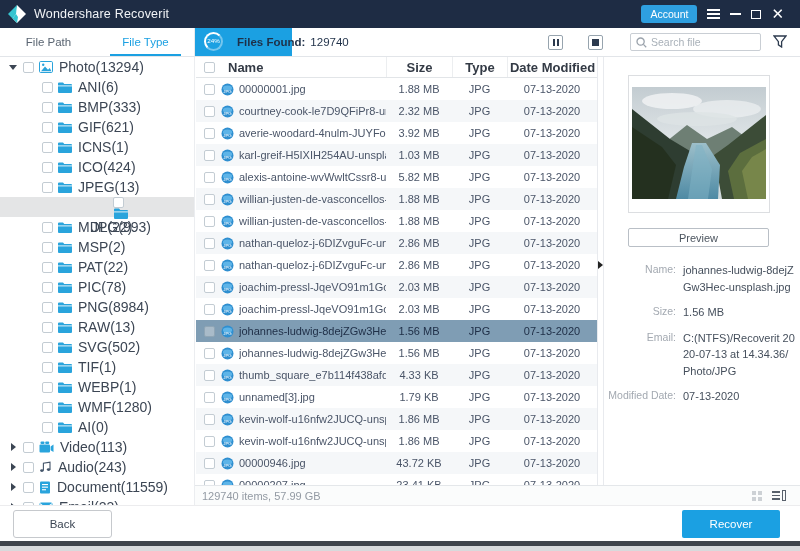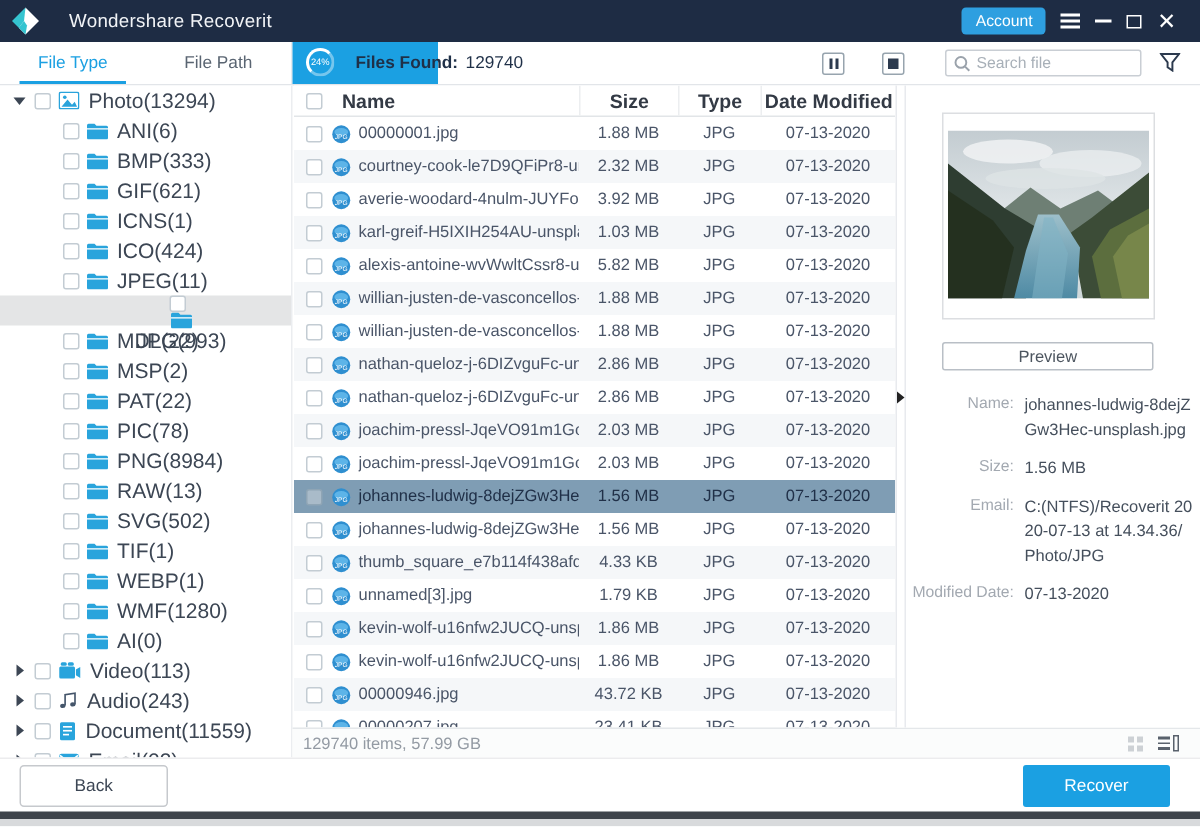--- a/index.html
+++ b/index.html
@@ -3,21 +3,21 @@
 <meta charset="utf-8">
 <style>
   * { margin:0; padding:0; box-sizing:border-box; }
   html,body { background:#fff; }
   body { font-family:"Liberation Sans", sans-serif; }
   .window { position:relative; width:800px; height:551px; overflow:hidden; background:#fff; }
 
   
   .titlebar { position:absolute; left:0; top:0; width:800px; height:28px; background:#1e2c44; display:flex; align-items:center; }
   .logo { margin-left:7px; width:20px; height:20px; flex:0 0 auto; }
-  .app-title { color:#f2f4f7; font-size:12.5px; margin-left:19px; letter-spacing:.2px; }
+  .app-title { color:#f2f4f7; font-size:12.5px; margin-left:7px; letter-spacing:.2px; }
   .tb-right { margin-left:auto; display:flex; align-items:center; gap:10px; padding-right:16px; }
   .account-btn { background:#2e9fe0; color:#fff; font-size:10.5px; border:none; border-radius:3px; padding:3px 9px; cursor:pointer; }
   .hamburger { display:flex; flex-direction:column; gap:2.5px; cursor:pointer; }
   .hamburger i { display:block; width:13px; height:1.6px; background:#fff; }
   .win-min { width:11px; height:1.6px; background:#fff; cursor:pointer; }
   .win-max { width:10px; height:9px; border:1.4px solid #fff; cursor:pointer; }
   .win-close { color:#fff; font-size:15px; line-height:1; cursor:pointer; font-family:"DejaVu Sans", sans-serif; }
 
   
   .toolbar { position:absolute; left:0; top:28px; width:800px; height:29px; background:#fff; border-bottom:1px solid #e2e5e9; }
@@ -133,22 +133,22 @@
           <i></i>
         </span>
       <span class="win-min"></span>
       <span class="win-max"></span>
       <span class="win-close">✕</span>
     </div>
   </div>
 
   <div class="toolbar">
     <div class="tabs">
+      <div class="tab">File Path</div>
       <div class="tab active">File Type</div>
-      <div class="tab">File Path</div>
     </div>
     <div class="progress-zone">
       <div class="progress-fill"></div>
       <div class="spinner">
           <span>24%</span>
         </div>
       <div class="found-text">
         <b>Files Found:</b>
         <span>129740</span>
       </div>
@@ -239,21 +239,21 @@
           <span class="tree-lbl">ICO(424)</span>
         </div>
         <div class="tree-row child">
           <span class="cb"></span>
           <span class="tree-ico">
             <svg width="14" height="11" viewBox="0 0 14 11">
               <path d="M0 1.6 Q0 .5 1 .5 L5 .5 L6.3 1.9 L13 1.9 Q14 1.9 14 2.9 L14 10 Q14 11 13 11 L1 11 Q0 11 0 10 Z" fill="#29a4dc"></path>
               <rect x="0" y="3.4" width="14" height="1" fill="#fff" opacity=".85"></rect>
             </svg>
           </span>
-          <span class="tree-lbl">JPEG(11)</span>
+          <span class="tree-lbl">JPEG(13)</span>
         </div>
         <div class="tree-row child hl">
           <span class="cb"></span>
           <span class="tree-ico">
             <svg width="14" height="11" viewBox="0 0 14 11">
               <path d="M0 1.6 Q0 .5 1 .5 L5 .5 L6.3 1.9 L13 1.9 Q14 1.9 14 2.9 L14 10 Q14 11 13 11 L1 11 Q0 11 0 10 Z" fill="#29a4dc"></path>
               <rect x="0" y="3.4" width="14" height="1" fill="#fff" opacity=".85"></rect>
             </svg>
           </span>
           <span class="tree-lbl">JPG(993)</span>

